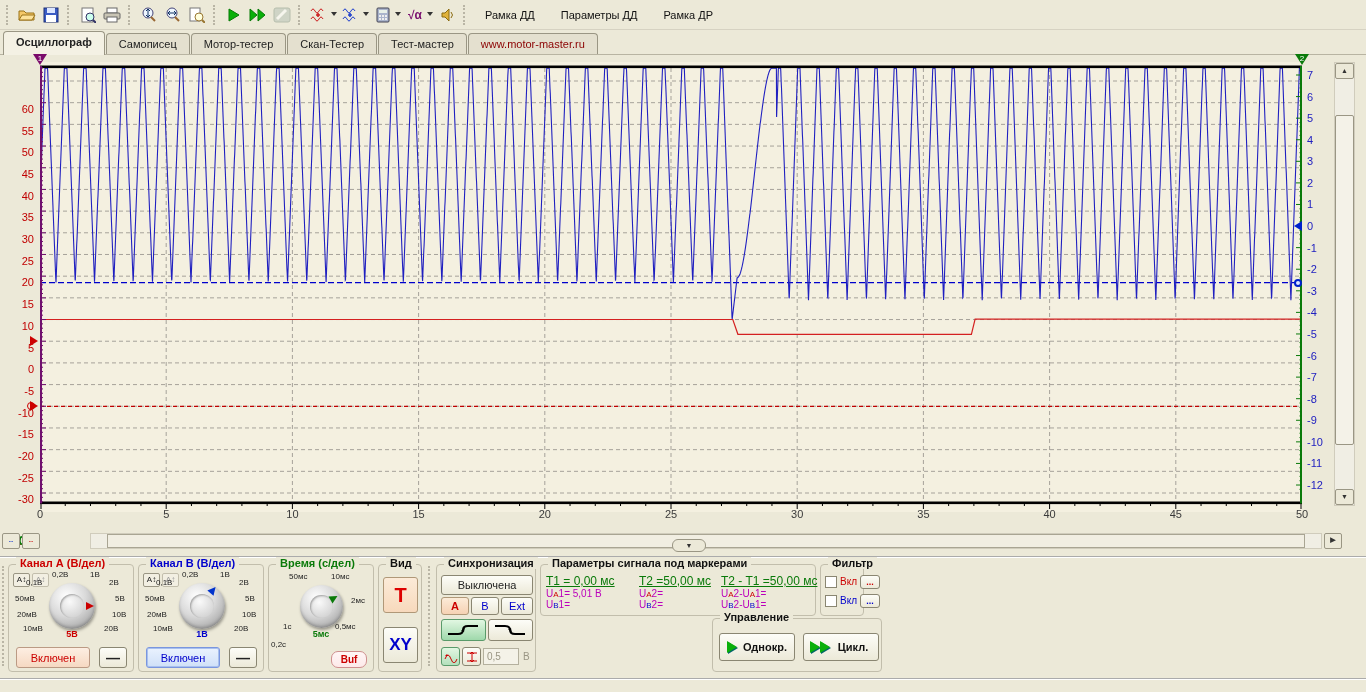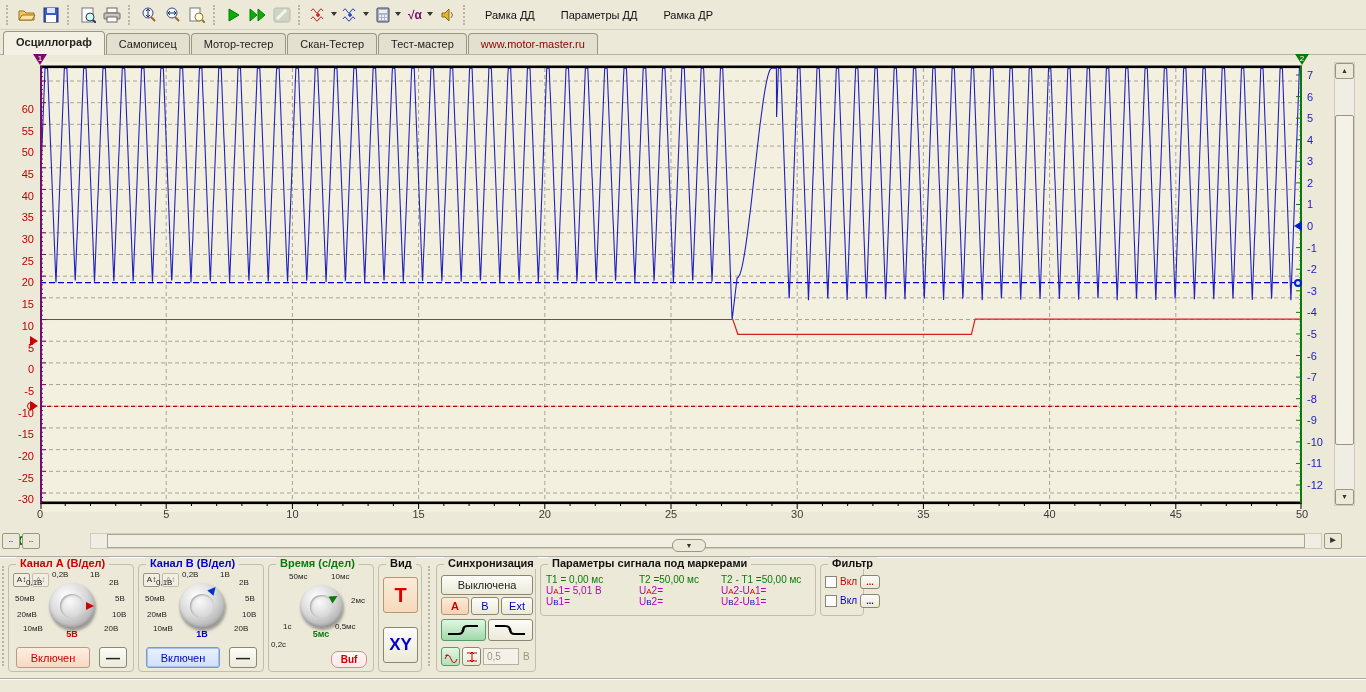--- a/index.html
+++ b/index.html
@@ -91,21 +91,21 @@
   .view-xy { color:#0000cc; font-size:17px; font-weight:bold; }
 
   .src-a { color:#cc0000; font-weight:bold; background:linear-gradient(#fcebd8,#f6d2b4); border-color:#b09878; }
   .src-bl { color:#0000cc; }
   .edge-rise { background:linear-gradient(#e2f7e2,#9fd8ab); border-color:#5a9a6a; }
   .lvl-btn1 { background:linear-gradient(#e2f7e2,#b4e0bc); border-color:#5a9a6a; }
   .sync-input { position:absolute; width:36px; height:17px; border:1px solid #b4b09e; background:#f4f2e8; color:#9a9684;
                 font-size:10px; padding:2px 3px; }
   .sync-unit { position:absolute; color:#9a9684; font-size:10px; }
 
-  .mp-t { color:#0a7a0a; font-size:10px; white-space:nowrap; }
+  .mp-t { color:#0a7a0a; font-size:12px; white-space:nowrap;text-decoration:underline; }
   .mp-u { font-size:10px; white-space:nowrap; }
   .mg { color:#bb00bb; } .sa { color:#cc0000; font-size:8px; } .sb { color:#0000cc; font-size:8px; }
   .gp-line { font-size:10px; white-space:nowrap; line-height:12px; }
   .gp-a { color:#cc0000; } .gp-b { color:#0000cc; }
 
   .cb { position:absolute; width:12px; height:12px; background:#fff; border:1px solid #8a8672; }
   .flt-lbl { position:absolute; font-size:10px; }
   .flt-btn { position:absolute; width:20px; height:14px; font-weight:bold; font-size:9px; line-height:9px; }
 
   .mg-btn { font-weight:bold; color:#111; gap:6px; }
@@ -748,15 +748,27 @@
     <div class="gb-title t-black">Фильтр</div>
     <span class="cb" style="left:4px;top:11px;"></span>
     <span class="flt-lbl t-red" style="left:19px;top:11px;">Вкл</span>
     <div class="xp-btn flt-btn t-red flt-btn" style="left:39px;top:10px;width:20px;height:14px;">...</div>
     <span class="cb" style="left:4px;top:30px;"></span>
     <span class="flt-lbl t-blue" style="left:19px;top:30px;">Вкл</span>
     <div class="xp-btn flt-btn t-blue" style="left:39px;top:29px;width:20px;height:14px;font-weight:bold;font-size:9px;">...</div>
   </div>
 
 
+  <div class="gb" style="left:712px;top:60px;width:170px;height:54px;">
+    <div class="gb-title t-black">Управление</div>
+    <div class="xp-btn mg-btn" style="left:6px;top:14px;width:76px;height:28px;">
+      <span class="play-tri"></span>
+      <span>Однокр.</span>
+    </div>
+    <div class="xp-btn mg-btn" style="left:90px;top:14px;width:76px;height:28px;">
+      <span class="play-tri"></span>
+        <span class="play-tri play-tri2"></span>
+      <span style="position:relative;left:-4px;">Цикл.</span>
+    </div>
+  </div>
 </div>
 
 <div class="statusbar"></div>
 
 </body></html>

